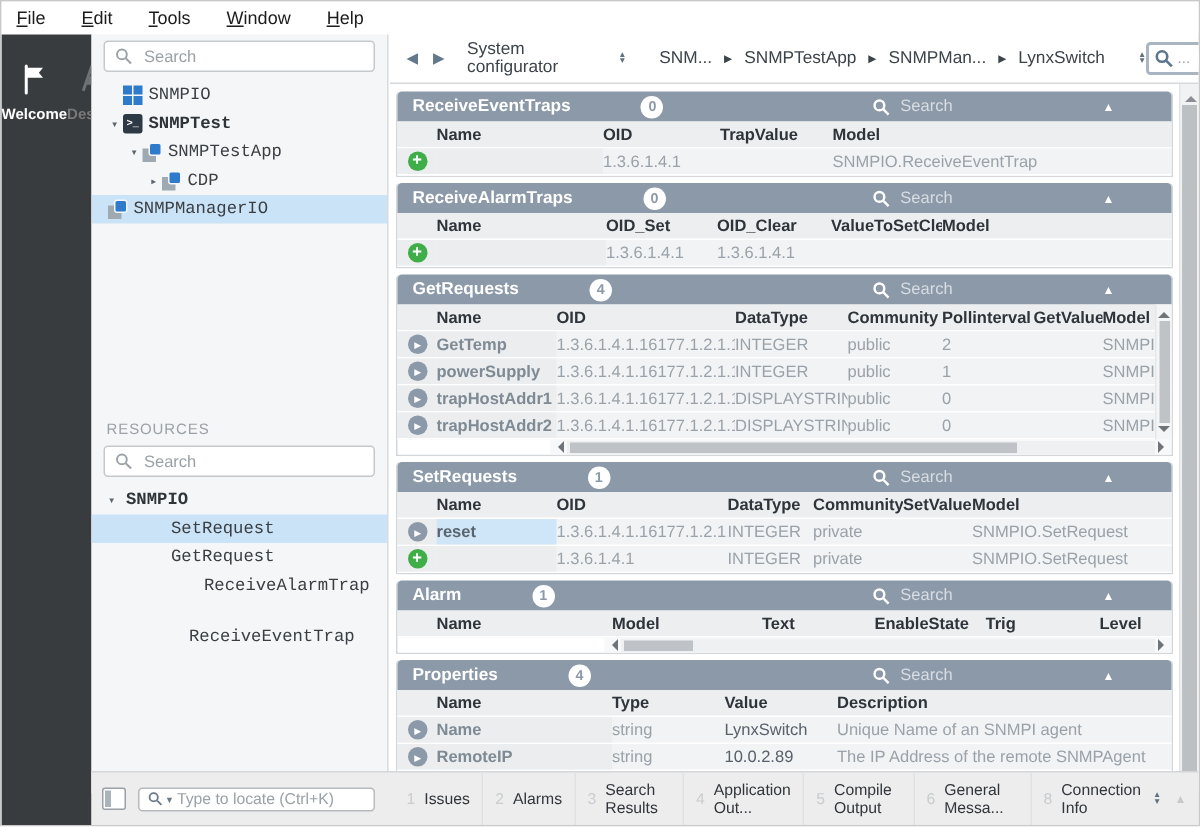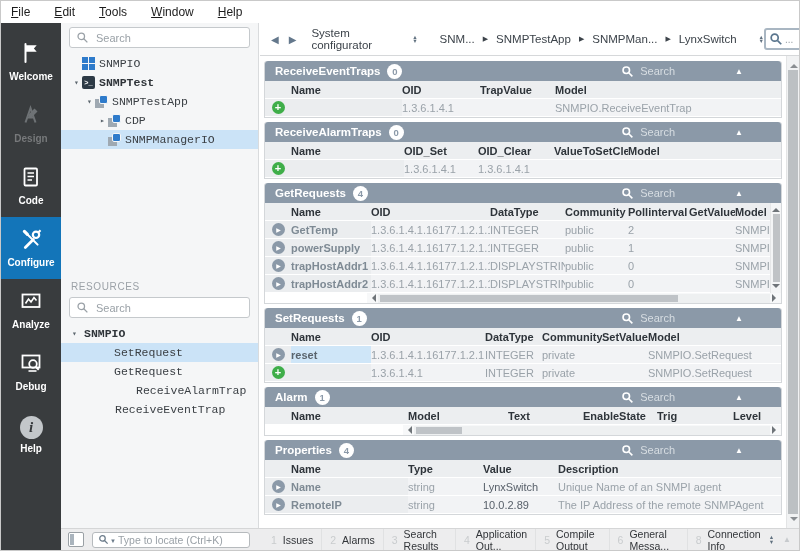--- a/index.html
+++ b/index.html
@@ -7,21 +7,21 @@
   .app { position:relative; width:800px; height:551px; overflow:hidden;
          font-family:"Liberation Sans", sans-serif; background:#fff; color:#333;
          border:1px solid #c9c9c9; }
   
   .menubar { position:absolute; left:0; top:0; width:800px; height:22px; background:#fff;
              display:flex; align-items:center; gap:24px; padding-left:10px; font-size:12px; color:#1c1c1c; }
   .menubar .mitem { cursor:default; }
   .menubar u { text-decoration:underline; }
   
   .rail { position:absolute; left:0; top:22px; bottom:0; width:60px; background:#393c3e;
-          display:flex; flex-direction:column; padding-top:8px; }
+          display:flex; flex-direction:row; padding-top:8px; }
   .rail-item { height:62px; display:flex; flex-direction:column; align-items:center; justify-content:center; gap:3px; }
   .rail-item .rlabel { font-size:10px; font-weight:bold; color:#fff; }
   .rail-item.disabled .rlabel { color:#77797b; }
   .rail-item.selected { background:#1375b9; }
   .rico { height:26px; display:flex; align-items:center; justify-content:center; }
   .info-c { width:23px; height:23px; border-radius:50%; background:#c3c7ca; color:#35383b;
             font:italic bold 15px "Liberation Serif", serif; display:flex; align-items:center; justify-content:center; }
   
   .sidebar { position:absolute; left:60px; top:22px; width:198px; bottom:21px; background:#f5f6f7;
              border-right:1px solid #d9dbdd; overflow:hidden; }
@@ -57,21 +57,21 @@
   .crumbs .spin { margin-left:14px; }
   .tsearch { margin-left:auto; width:56px; height:22px; border:2px solid #a9b6c2; border-radius:3px; background:#fff;
              display:flex; align-items:center; padding:0 3px; }
   .tsearch svg { color:#5b768e; flex:none; }
   .tsearch input { border:none; width:24px; font-size:10px; margin-left:2px; font-family:inherit; }
   .winmin { width:13px; height:3px; background:#8496a8; border-radius:1px; margin-left:15px; }
   
   .content { position:absolute; top:33px; left:0; right:0; bottom:0; background:#fff;
              padding:5px 17px 0 4px; overflow:hidden; }
   .panel { margin-bottom:4px; position:relative; border:1px solid #d4d7da; border-top:none; border-radius:3px 3px 0 0; }
-  .phead { height:20px; background:#8b99a8; border-radius:3px 3px 0 0; display:flex; align-items:center; color:#fff; }
+  .phead { height:20px; background:#8b99a8; border-radius:3px 3px 0 0; display:flex; align-items:center; color:#fff;gap:40px; }
   .ptitle { margin-left:10px; font-weight:bold; font-size:11.5px; }
   .badge { margin-left:7px; min-width:15px; height:15px; border-radius:8px; background:#fff; color:#8b99a8;
            font-size:9.5px; font-weight:bold; display:flex; align-items:center; justify-content:center; padding:0 3px; }
   .psearch { margin-left:auto; display:flex; align-items:center; gap:6px; color:#d7dde2; font-size:11px; }
   .pcollapse { margin:0 38px 0 60px; font-size:8px; color:#fff; }
   .thead, .trow { display:grid; height:18px; align-items:center; font-size:11px; border-bottom:1px solid #fff; }
   .thead { background:#eceef0; font-weight:bold; color:#2e343a; }
   .trow { background:#f2f3f5; color:#9aa2a9; }
   .trow .iconcell { display:flex; justify-content:center; align-items:center; background:#ebedef; height:100%; }
   .trow .name { font-weight:bold; color:#7e8a94; height:100%; display:flex; align-items:center; background:#ebedef; }
@@ -106,21 +106,21 @@
   .varr.up { border-bottom-color:#6f7479; margin-top:1px; }
   .varr.down { border-top-color:#6f7479; margin-bottom:1px; }
   .vthumb { flex:1; width:7px; background:#c0c3c6; margin:2px 0; }
   
   .vmain { position:absolute; right:0; top:33px; bottom:0; width:13px; background:#f1f2f3; border-left:1px solid #e3e4e5; }
   .vmain .va { position:absolute; left:3px; width:0; height:0; border:4px solid transparent; }
   .vmain .va.up { top:4px; border-bottom-color:#8a8e92; }
   .vmain .va.down { bottom:4px; border-top-color:#8a8e92; }
   .vmthumb { position:absolute; left:1px; right:1px; top:14px; bottom:15px; background:#bcc0c3; }
   
-  .statusbar { position:absolute; left:60px; right:0; bottom:0; height:22px; background:#ededee;
+  .statusbar { position:absolute; left:60px; right:0; bottom:0; height:36px; background:#ededee;
                border-top:1px solid #d5d6d7; display:flex; align-items:center; font-size:10.5px; color:#323539; }
   .paneltoggle { width:16px; height:15px; border:1px solid #9aa0a5; border-radius:2px; margin-left:7px;
                  background:#fff; position:relative; flex:none; }
   .paneltoggle::after { content:""; position:absolute; left:1px; top:1px; bottom:1px; width:4px; background:#aab4bd; }
   .locate { margin-left:8px; width:158px; height:16px; border:1px solid #b6babd; border-radius:3px; background:#fff;
             display:flex; align-items:center; padding:0 5px; color:#9aa0a5; flex:none; }
   .locate svg { flex:none; }
   .locate .caret { font-size:6px; margin:3px 2px 0 1px; color:#6b7b8a; }
   .locate input { border:none; flex:1; min-width:0; font-size:10.5px; font-family:inherit; }
   .stabs { display:flex; align-items:center; margin-left:13px; height:100%; }
@@ -245,21 +245,21 @@
           <span class="lbl">SNMPTestApp</span>
         </div>
         <div class="side-row" style="padding-left: 36px;">
           <span class="exp">▸</span>
           <span class="tico cube">
             <i class="cg"></i>
             <i class="cb"></i>
           </span>
           <span class="lbl">CDP</span>
         </div>
-        <div class="side-row selected" style="padding-left: 36px;">
+        <div class="side-row selected" style="">
           <span class="exp"></span>
           <span class="tico cube">
             <i class="cg"></i>
             <i class="cb"></i>
           </span>
           <span class="lbl">SNMPManagerIO</span>
         </div>
       </div>
     <div class="res-title">RESOURCES</div>
     <div class="sbox">
@@ -279,21 +279,21 @@
           <span class="lbl">SetRequest</span>
         </div>
         <div class="side-row" style="padding-left: 38px;">
           <span class="exp"></span>
           <span class="lbl">GetRequest</span>
         </div>
         <div class="side-row" style="padding-left: 60px;">
           <span class="exp"></span>
           <span class="lbl">ReceiveAlarmTrap</span>
         </div>
-        <div class="side-row" style="padding-left: 39px;">
+        <div class="side-row" style="padding-left: 50px; margin-top: 15px;">
           <span class="exp"></span>
           <span class="lbl">ReceiveEventTrap</span>
         </div>
       </div>
   </div>
 
   <div class="main">
     <div class="topbar">
       <span class="navarr">◀</span>
       <span class="navarr">▶</span>

